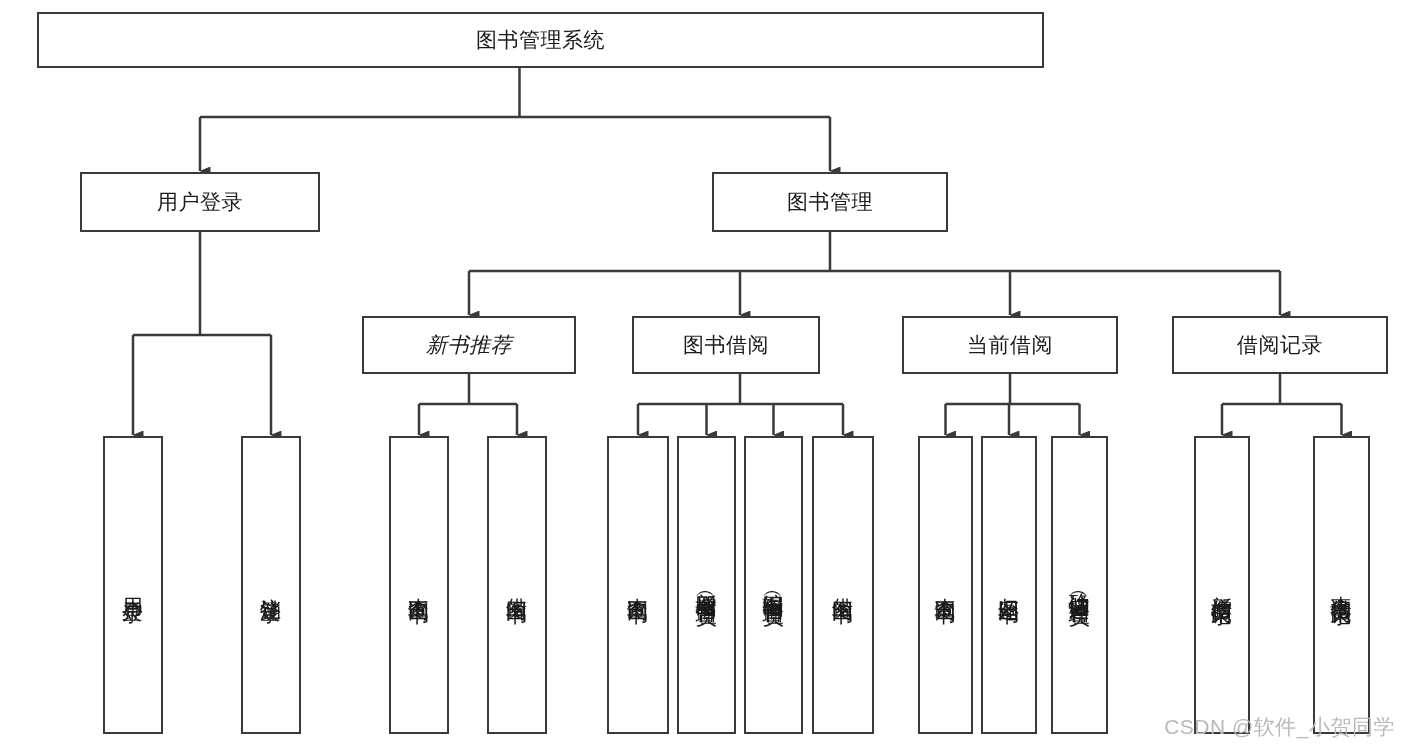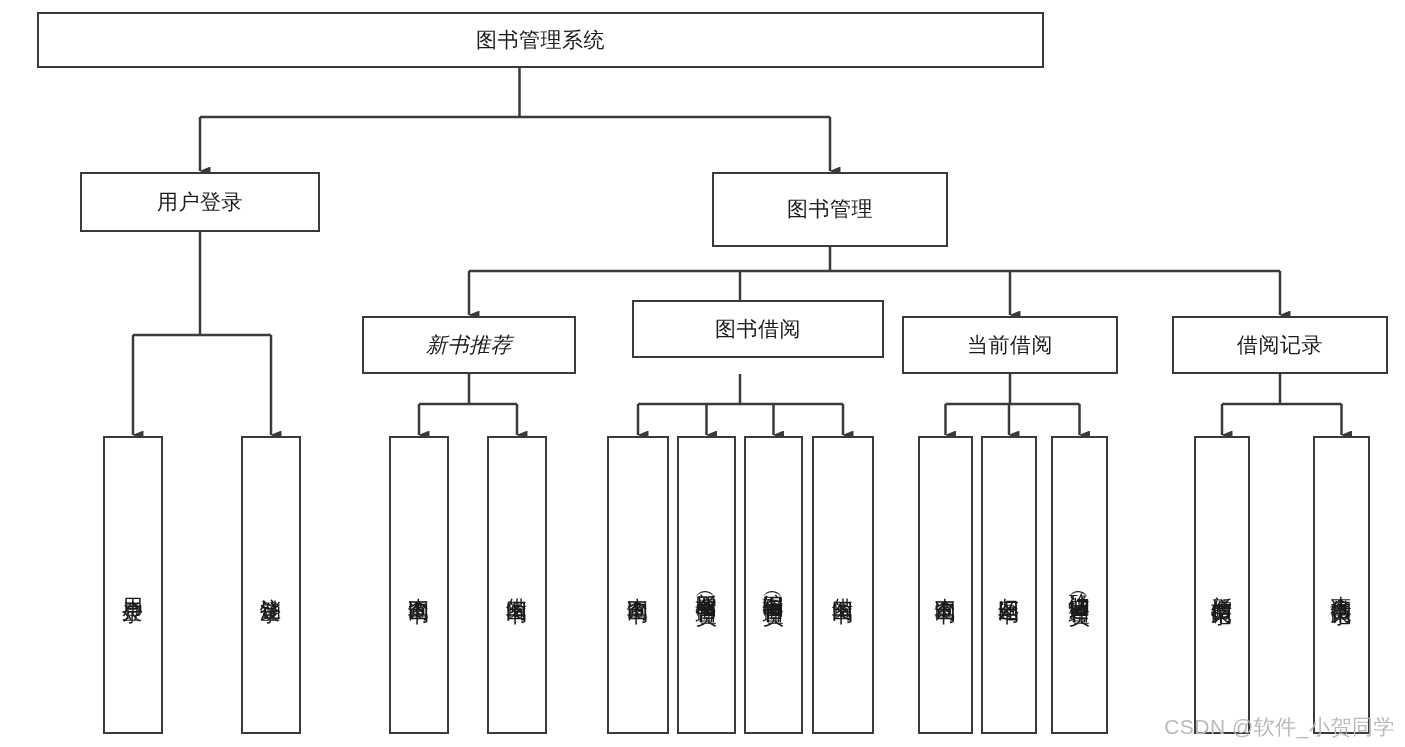--- a/index.html
+++ b/index.html
@@ -115,28 +115,28 @@
       </g>
   </svg>
 
   <div class="node horizontal" style="left: 16px; top: 12px; width: 1007px; height: 56px; margin-left: 21px;">
     <span class="node-label">图书管理系统</span>
   </div>
 
   <div class="node horizontal" style="left: 80px; top: 172px; width: 240px; height: 60px;">
     <span class="node-label">用户登录</span>
   </div>
-  <div class="node horizontal" style="left: 712px; top: 172px; width: 236px; height: 75px;">
+  <div class="node horizontal" style="left: 712px; top: 172px; width: 236px; height: 60px;">
     <span class="node-label">图书管理</span>
   </div>
 
   <div class="node horizontal" style="left: 362px; top: 316px; width: 214px; height: 58px; font-style: italic;">
     <span class="node-label">新书推荐</span>
   </div>
-  <div class="node horizontal" style="left: 632px; top: 300px; width: 252px; height: 58px;">
+  <div class="node horizontal" style="left: 632px; top: 316px; width: 188px; height: 58px;">
     <span class="node-label">图书借阅</span>
   </div>
   <div class="node horizontal" style="left: 1172px; top: 316px; width: 216px; height: 58px;">
     <span class="node-label">借阅记录</span>
   </div>
   <div class="node horizontal" style="left: 902px; top: 316px; width: 216px; height: 58px;">
     <span class="node-label">当前借阅</span>
   </div>
 
   <div class="node vertical" style="left: 103px; top: 436px; width: 60px; height: 298px;">

